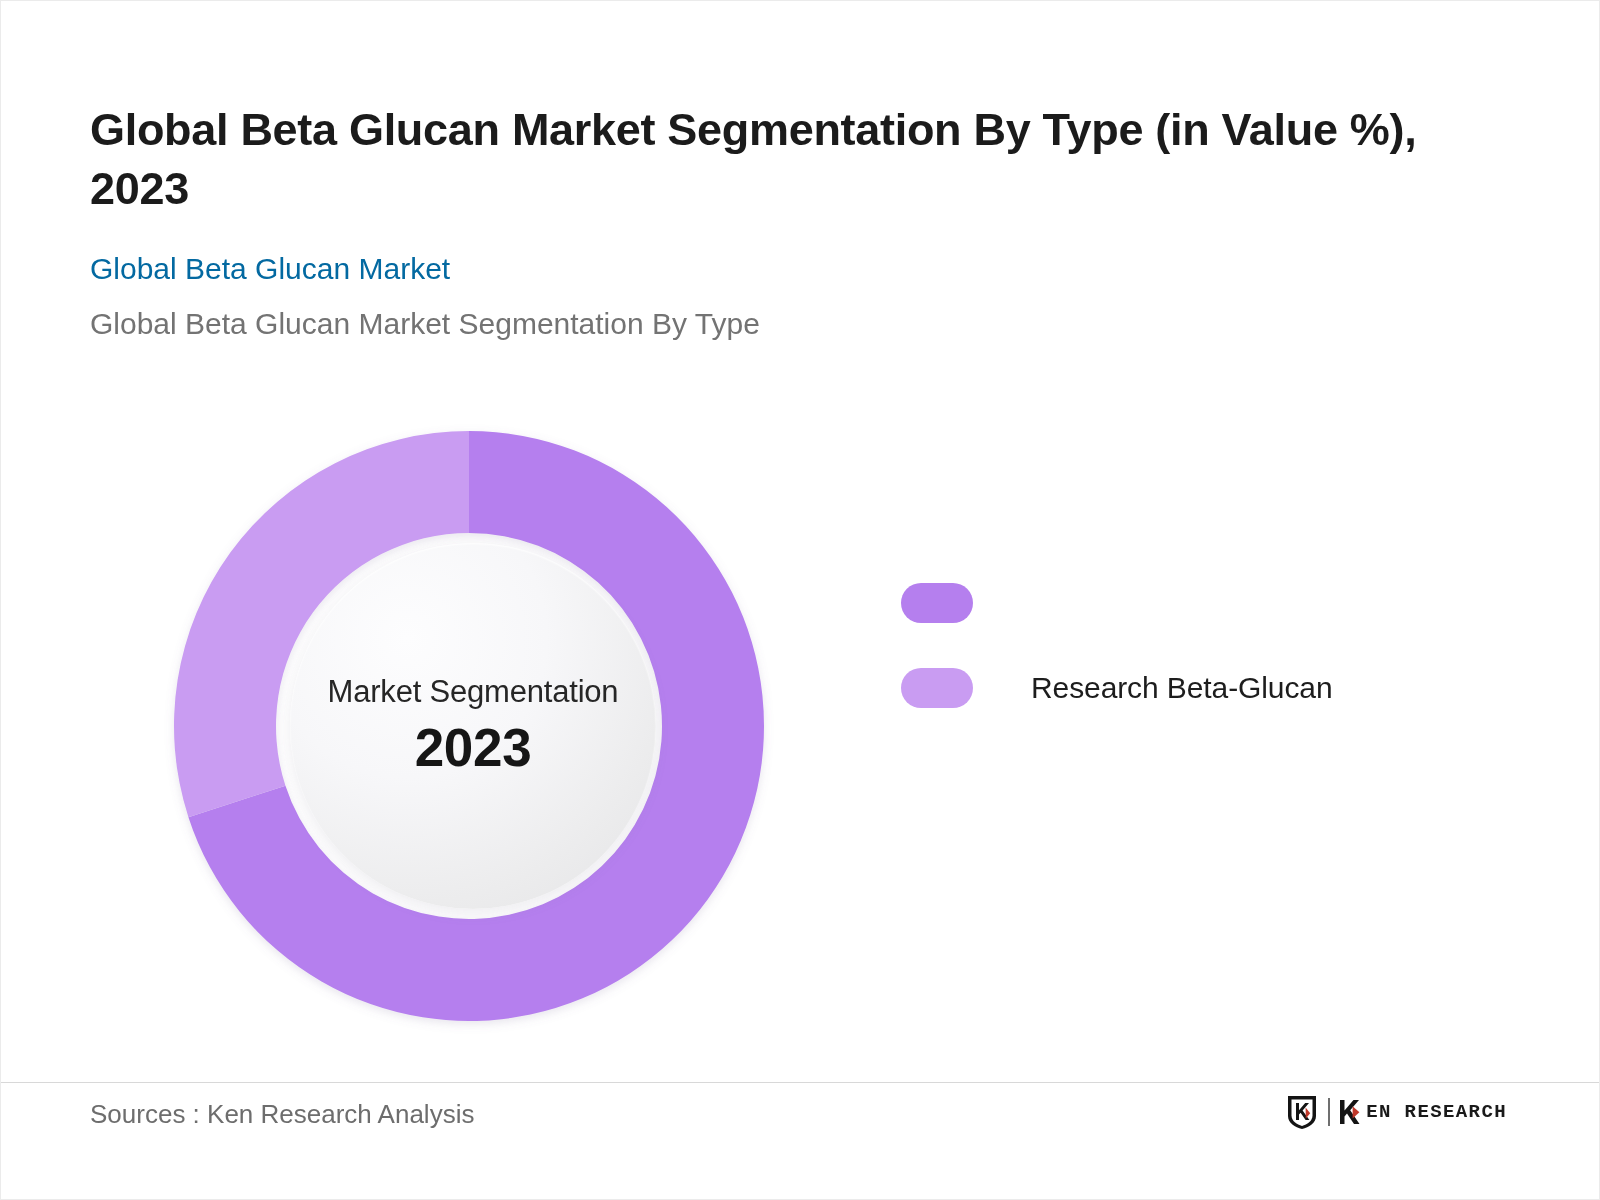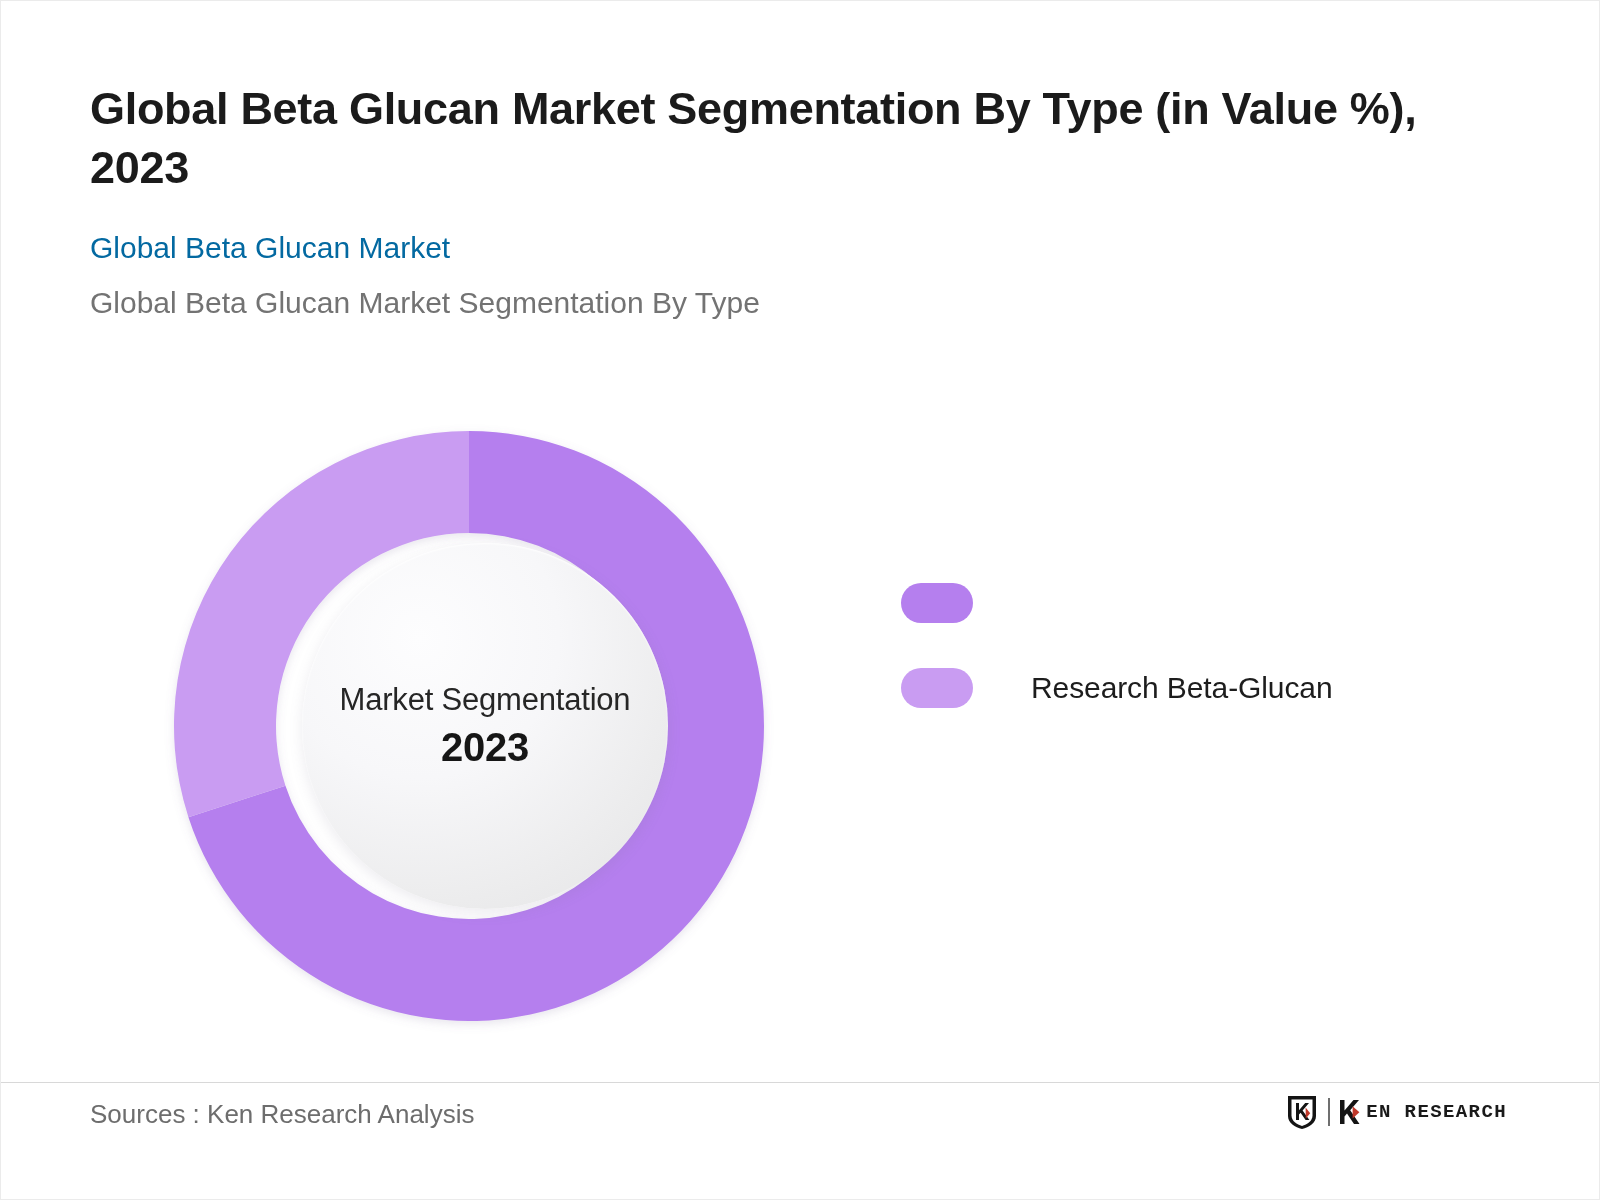--- a/index.html
+++ b/index.html
@@ -29,20 +29,21 @@
     width: 1420px;
   }
 
   #chart-title {
     font-size: 45px;
     font-weight: 700;
     line-height: 1.32;
     color: #1b1b1b;
     letter-spacing: -0.3px;
     max-width: 1415px;
+    margin-top: 21px;
   }
 
   #subtitle-1 {
     margin-top: 30px;
     font-size: 30px;
     font-weight: 400;
     line-height: 1.3;
     color: #0369a1;
   }
 
@@ -75,21 +76,21 @@
     position: absolute;
     left: 0;
     top: 0;
     width: 590px;
     height: 590px;
     overflow: visible;
   }
 
   #donut-hole {
     position: absolute;
-    left: 128px;
+    left: 116px;
     top: 112px;
     width: 366px;
     height: 366px;
     border-radius: 50%;
     background: radial-gradient(circle at 32% 26%, #fdfdfe 0%, #f7f7f9 38%, #ececed 72%, #e3e3e5 100%);
     box-shadow: 0 4px 14px rgba(120,110,140,0.14),
                 inset 0 1px 2px rgba(255,255,255,0.9);
     display: flex;
     flex-direction: column;
     align-items: center;
@@ -99,21 +100,21 @@
   #center-label {
     font-size: 31px;
     font-weight: 400;
     color: #262626;
     line-height: 1.15;
     letter-spacing: -0.2px;
   }
 
   #center-value {
     margin-top: 8px;
-    font-size: 40px;
+    font-size: 53px;
     font-weight: 700;
     color: #161616;
     letter-spacing: -0.3px;
   }
 
   
   #legend {
     position: absolute;
     left: 900px;
     top: 178px;

